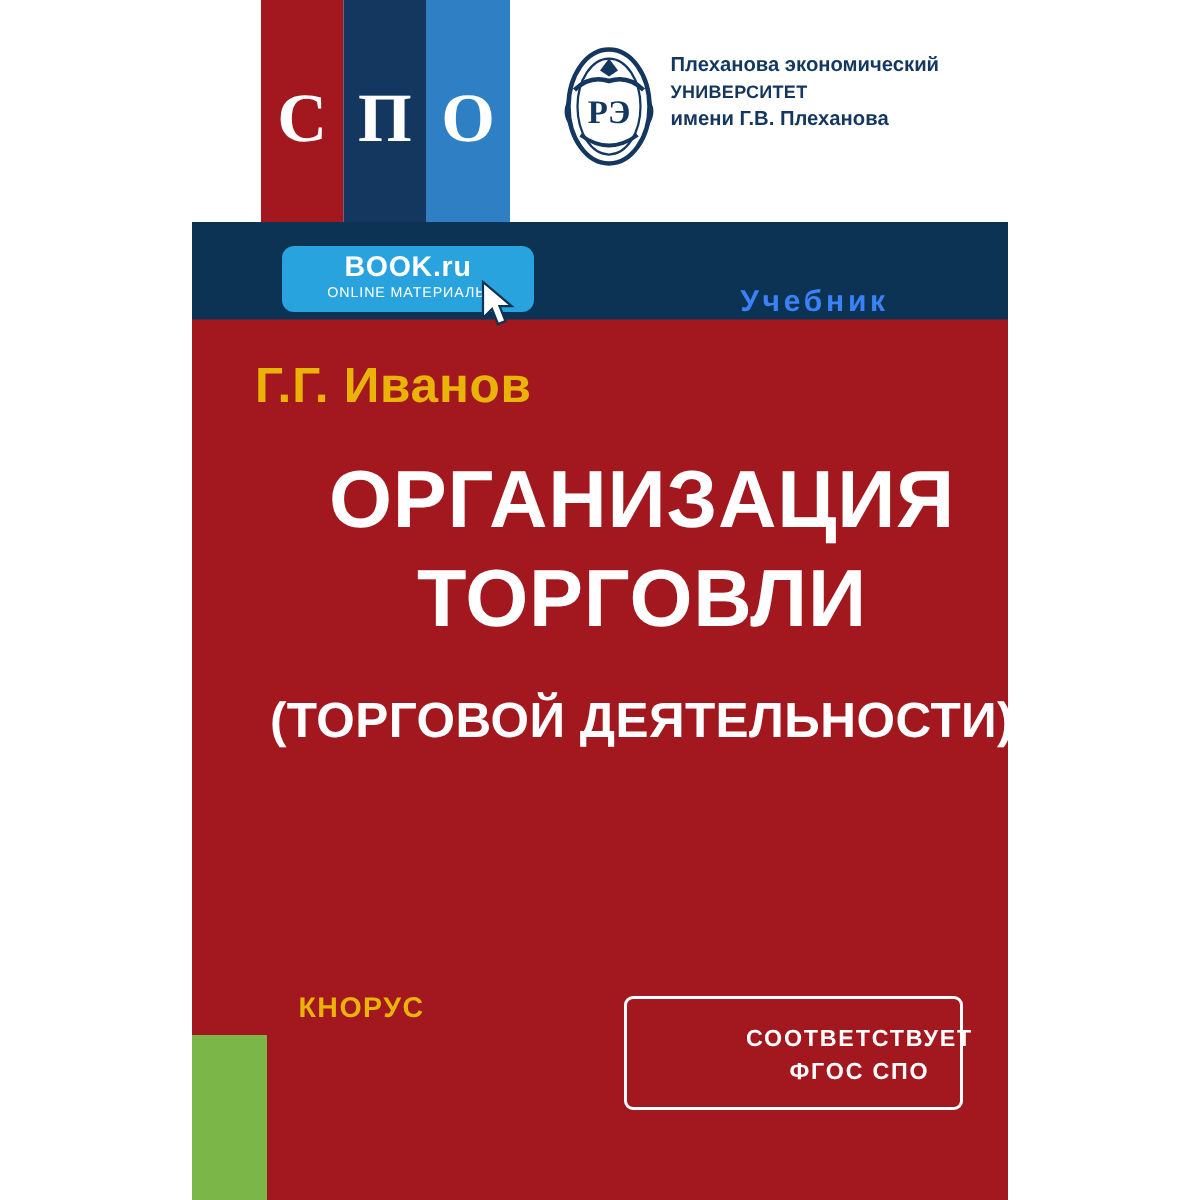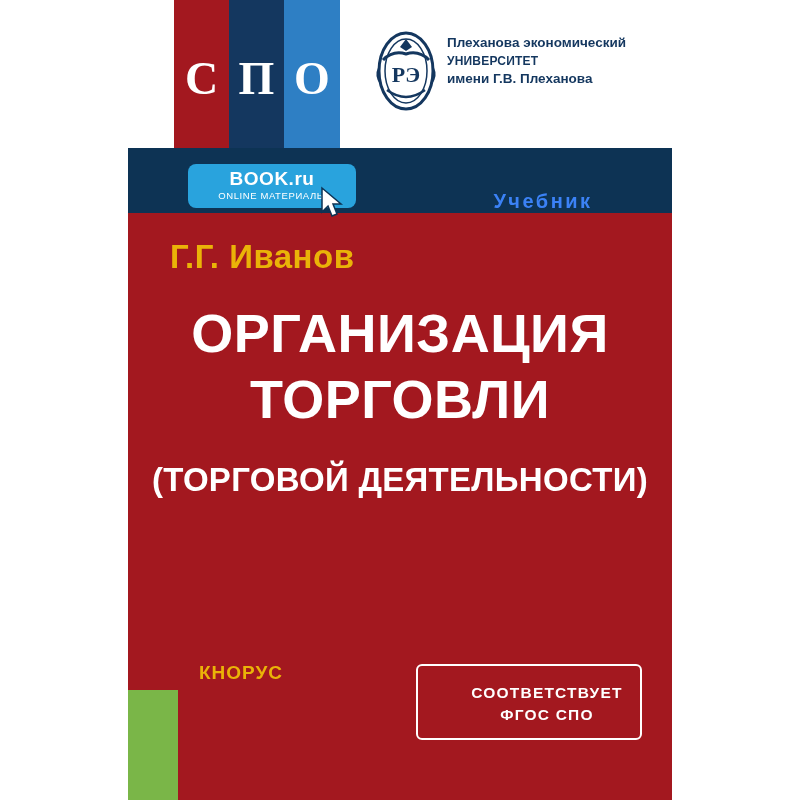--- a/index.html
+++ b/index.html
@@ -169,20 +169,21 @@
   }
 
   
   .title-wrap {
     position: absolute;
     left: 0;
     top: 300px;
     width: 544px;
     text-align: center;
     color: #ffffff;
+    padding-left: 28px;
   }
   .title-l1, .title-l2 {
     font-weight: bold;
     font-size: 54px;
     line-height: 66px;
     letter-spacing: 0.5px;
   }
   .title-sub {
     margin-top: 28px;
     font-weight: bold;
@@ -207,29 +208,30 @@
     position: absolute;
     left: 288px;
     top: 664px;
     width: 222px;
     height: 72px;
     border: 2px solid #ffffff;
     border-radius: 6px;
   }
   .fgos-text {
     position: absolute;
-    left: 18px;
+    left: 0;
     top: 16px;
     width: 222px;
     text-align: center;
     color: #ffffff;
     font-weight: bold;
     font-size: 15.5px;
     line-height: 22px;
     letter-spacing: 1.2px;
+    padding-left: 44px;
   }
 
   
   .green-block {
     position: absolute;
     left: 0px;
     top: 690px;
     width: 50px;
     height: 110px;
     background: #7ab648;

